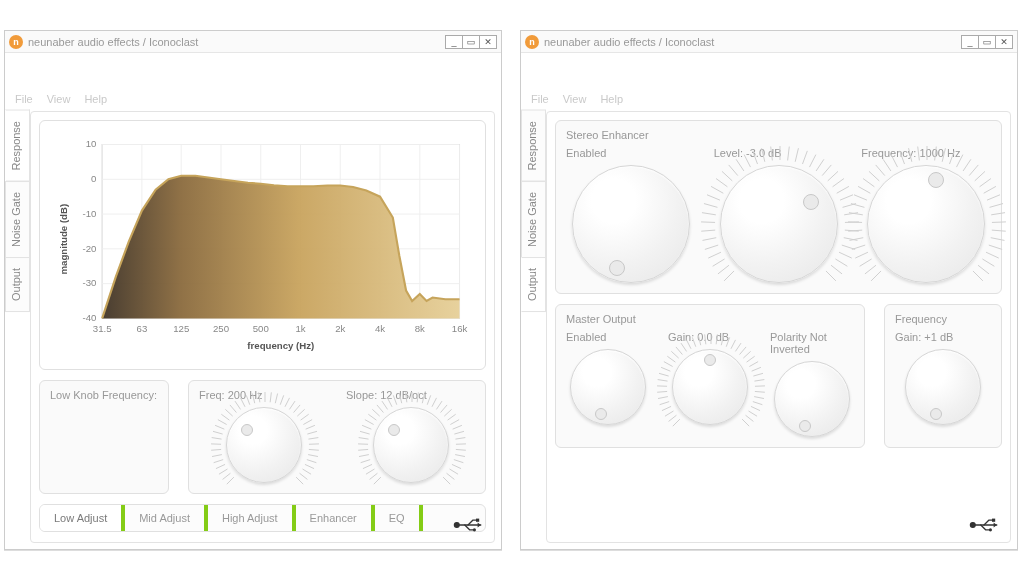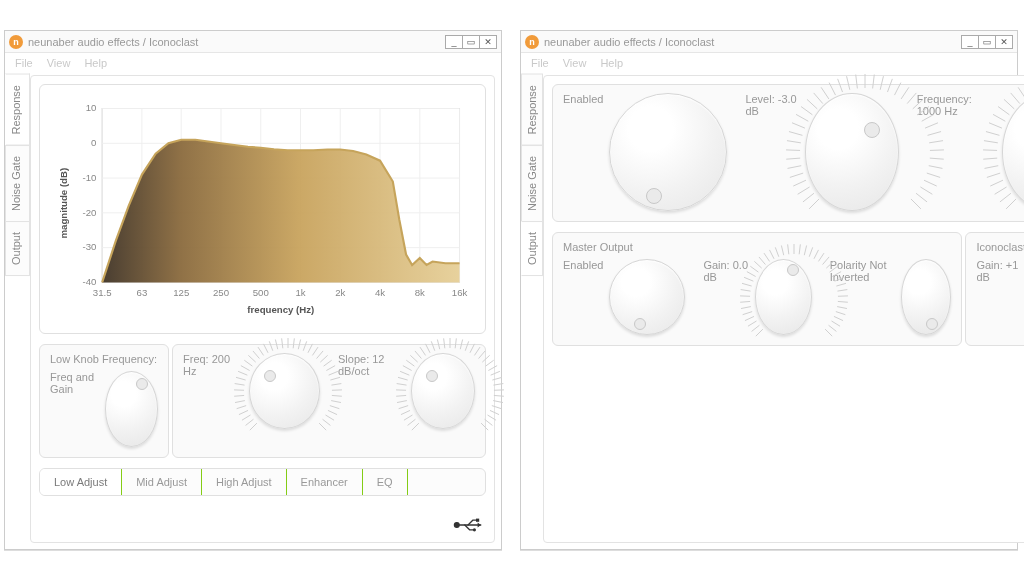--- a/index.html
+++ b/index.html
@@ -21,68 +21,68 @@
     background: #f19b3a; color: #fff; font-size: 9px; font-weight: bold;
     display: inline-flex; align-items: center; justify-content: center; margin-right: 5px;
   }
   .titlebar .title { color: #999; flex: 1; }
   .winbtns { display: flex; gap: 0; }
   .winbtn {
     width: 18px; height: 14px; border: 1px solid #aaa; background: #fff;
     display: flex; align-items: center; justify-content: center; font-size: 9px;
     color: #555; margin-left: -1px;
   }
-  .menubar { display: flex; gap: 14px; padding: 4px 10px 6px; color: #c9c9c9; }
+  .menubar { display: flex; gap: 14px; padding: 4px 10px 6px; color: #c9c9c9; margin-top: 36px; }
   .body { flex: 1; position: relative; display: flex; padding: 0 6px 6px 0; }
   .vtabs { width: 25px; display: flex; flex-direction: column; justify-content: flex-start; }
   .vtab {
     writing-mode: vertical-rl; transform: rotate(180deg);
     padding: 10px 4px; border: 1px solid #e3e3e3; background: #fcfcfc;
     color: #888; margin-top: -1px; text-align: center;
   }
   .vtab.sel { background: #fff; border-right-color: #fff; }
   .content { flex: 1; border: 1px solid #e3e3e3; background: #fff; border-radius: 4px; padding: 8px; position: relative; display: flex; flex-direction: column; gap: 10px; }
   .panel {
     border: 1px solid #e0e0e0; border-radius: 6px; padding: 8px 10px 10px;
     background: #fafafa;
   }
   .panel.white { background: #fff; }
   .row { display: flex; gap: 18px; }
-  .cell { flex: 1; display: flex; flex-direction: row; align-items: center; gap: 6px; }
+  .cell { flex: 1; display: flex; flex-direction: column; align-items: center; gap: 6px; }
   .cell .lbl { color: #989898; align-self: flex-start; }
   .knob {
     width: 76px; height: 76px; border-radius: 50%;
     background: radial-gradient(circle at 35% 30%, #ffffff 20%, #f2f2f2 58%, #e6e6e6 100%);
     border: 1px solid #d6d6d6; position: relative; box-shadow: 0 2px 3px rgba(0,0,0,.12), inset 0 1px 2px #fff;
   }
   .knob.big { width: 118px; height: 118px; }
   .knob .dot {
     position: absolute; width: 12px; height: 12px; border-radius: 50%;
     background: #eaeaea; border: 1px solid #c8c8c8;
   }
   .knob.big .dot { width: 16px; height: 16px; }
   .knob svg.ring { position: absolute; left: -18px; top: -18px; pointer-events: none; }
   .knob.big svg.ring { left: -22px; top: -22px; }
   .tabsbar { display: flex; border: 1px solid #e0e0e0; border-radius: 6px; overflow: hidden; background: #fcfcfc; }
   .tabsbar .tab {
-    padding: 7px 14px; color: #999; border-right: 1px solid #84cc16;
+    padding: 7px 14px; color: #999; border-right: 4px solid #84cc16;
   }
   .tabsbar .tab.sel { background: #fff; color: #7a7a7a; }
   .usb { position: absolute; right: 10px; bottom: 6px; }
   .usb svg { width: 32px; height: 18px; }
   .chart-wrap { width: 100%; height: 230px; background: #fff; border-radius: 4px; position: relative; }
   .chart-wrap svg { width: 100%; height: 100%; }
   .axis { font-size: 10px; fill: #888; }
   .axis-title { font-size: 10px; font-weight: bold; fill: #555; }
   .grid line { stroke: #eee; }
   .frame { fill: none; stroke: #ccc; }
   .curve-fill { fill: url(#grad); opacity: .95; }
   .curve-line { fill: none; stroke: #c6a45b; stroke-width: 2.2; }
   .sechdr { color: #989898; margin-bottom: 6px; }
-  .group { display:flex; gap:3px; }
+  .group { display:flex; gap:19px; }
   .subpanel { border:1px solid #e0e0e0; border-radius:6px; padding:8px 10px 10px; flex:1; background:#fafafa; }
 </style>
 </head>
 <body>
 
 <div class="win left">
   <div class="titlebar">
     <span class="logo">n</span>
     <span class="title">neunaber audio effects / Iconoclast</span>
     <div class="winbtns">
@@ -157,26 +157,20 @@
             <text class="axis-title" x="239" y="224" text-anchor="middle">frequency (Hz)</text>
             <path id="fillpath" class="curve-fill" d="M54 192 L 68.18699021433943 148.8 L 81.43873826076562 112.80000000000001 L 95.16368921160102 80.4 L 109.35067942594043 58.800000000000004 L 122.60242747236667 48 L 135.85417551879286 44.4 L 150.51436863754145 44.4 L 163.76611668396765 46.2 L 177.01786473039385 48 L 190.74281568122927 49.8 L 204.92980589556868 51.6 L 218.18155394199488 52.68 L 231.9065048928303 54.12 L 246.09349510716973 55.199999999999996 L 259.3452431535959 55.199999999999996 L 272.59699120002205 55.199999999999996 L 287.2571843187707 54.480000000000004 L 300.50893236519687 54.480000000000004 L 313.7606804116231 55.92 L 327.4856313624585 59.52 L 341.67262157679795 66 L 354.9243696232242 87.6 L 361.6545806254074 127.2 L 368.6493205740595 163.2 L 374.90632867183353 174 L 382.836310788399 166.8 L 389.8310507370512 174 L 396.08805883482523 170.4 L 409.3398068812513 172.2 L 424 172.2 L 424 192 L 54 192 Z"></path>
             <path id="linepath" class="curve-line" d="M54 192 L 68.18699021433943 148.8 L 81.43873826076562 112.80000000000001 L 95.16368921160102 80.4 L 109.35067942594043 58.800000000000004 L 122.60242747236667 48 L 135.85417551879286 44.4 L 150.51436863754145 44.4 L 163.76611668396765 46.2 L 177.01786473039385 48 L 190.74281568122927 49.8 L 204.92980589556868 51.6 L 218.18155394199488 52.68 L 231.9065048928303 54.12 L 246.09349510716973 55.199999999999996 L 259.3452431535959 55.199999999999996 L 272.59699120002205 55.199999999999996 L 287.2571843187707 54.480000000000004 L 300.50893236519687 54.480000000000004 L 313.7606804116231 55.92 L 327.4856313624585 59.52 L 341.67262157679795 66 L 354.9243696232242 87.6 L 361.6545806254074 127.2 L 368.6493205740595 163.2 L 374.90632867183353 174 L 382.836310788399 166.8 L 389.8310507370512 174 L 396.08805883482523 170.4 L 409.3398068812513 172.2 L 424 172.2"></path>
           </svg>
         </div>
       </div>
 
       <div class="group">
         <div class="subpanel" style="flex:0 0 130px">
           <div class="sechdr">Low Knob Frequency:</div>
-          <div class="cell">
-            <div class="lbl">Freq and Gain</div>
-            <div class="knob">
-                <div class="dot" style="left:30px;top:6px"></div>
-              </div>
-          </div>
         </div>
         <div class="subpanel">
           <div class="row">
             <div class="cell">
               <div class="lbl">Freq: 200 Hz</div>
               <div class="knob">
                 <svg class="ring" width="112" height="112" id="ring1">
                     <line x1="24.887301627791903" y1="87.11269837220809" x2="17.816233815926424" y2="94.18376618407356" stroke="#d0d0d0" stroke-width="1"></line>
                     <line x1="21.446055041247227" y1="83.2401337696327" x2="13.592885732439782" y2="89.43107326273105" stroke="#d0d0d0" stroke-width="1"></line>
                     <line x1="18.483832768419937" y1="78.98993684750174" x2="9.957431124879015" y2="84.21492249466124" stroke="#d0d0d0" stroke-width="1"></line>
@@ -316,20 +310,21 @@
     <span>Help</span>
   </div>
   <div class="body">
     <div class="vtabs">
       <div class="vtab">Response</div>
       <div class="vtab">Noise Gate</div>
       <div class="vtab sel">Output</div>
     </div>
     <div class="content">
       <div class="panel">
+        <div class="sechdr">Stereo Enhancer</div>
         <div class="row">
           <div class="cell">
             <div class="lbl">Enabled</div>
             <div class="knob big">
                 <div class="dot" style="left:36px;bottom:6px"></div>
               </div>
           </div>
           <div class="cell">
             <div class="lbl">Level: -3.0 dB</div>
             <div class="knob big">
@@ -492,21 +487,21 @@
             </div>
             <div class="cell">
               <div class="lbl">Polarity Not Inverted</div>
               <div class="knob">
                   <div class="dot" style="left:24px;bottom:4px"></div>
                 </div>
             </div>
           </div>
         </div>
         <div class="subpanel" style="flex:1">
-          <div class="sechdr">Iconoclast</div>
+          <div class="sechdr">Frequency</div>
           <div class="cell">
             <div class="lbl">Gain: +1 dB</div>
             <div class="knob">
                 <div class="dot" style="left:24px;bottom:4px"></div>
               </div>
           </div>
         </div>
       </div>
 
       <div class="usb">

